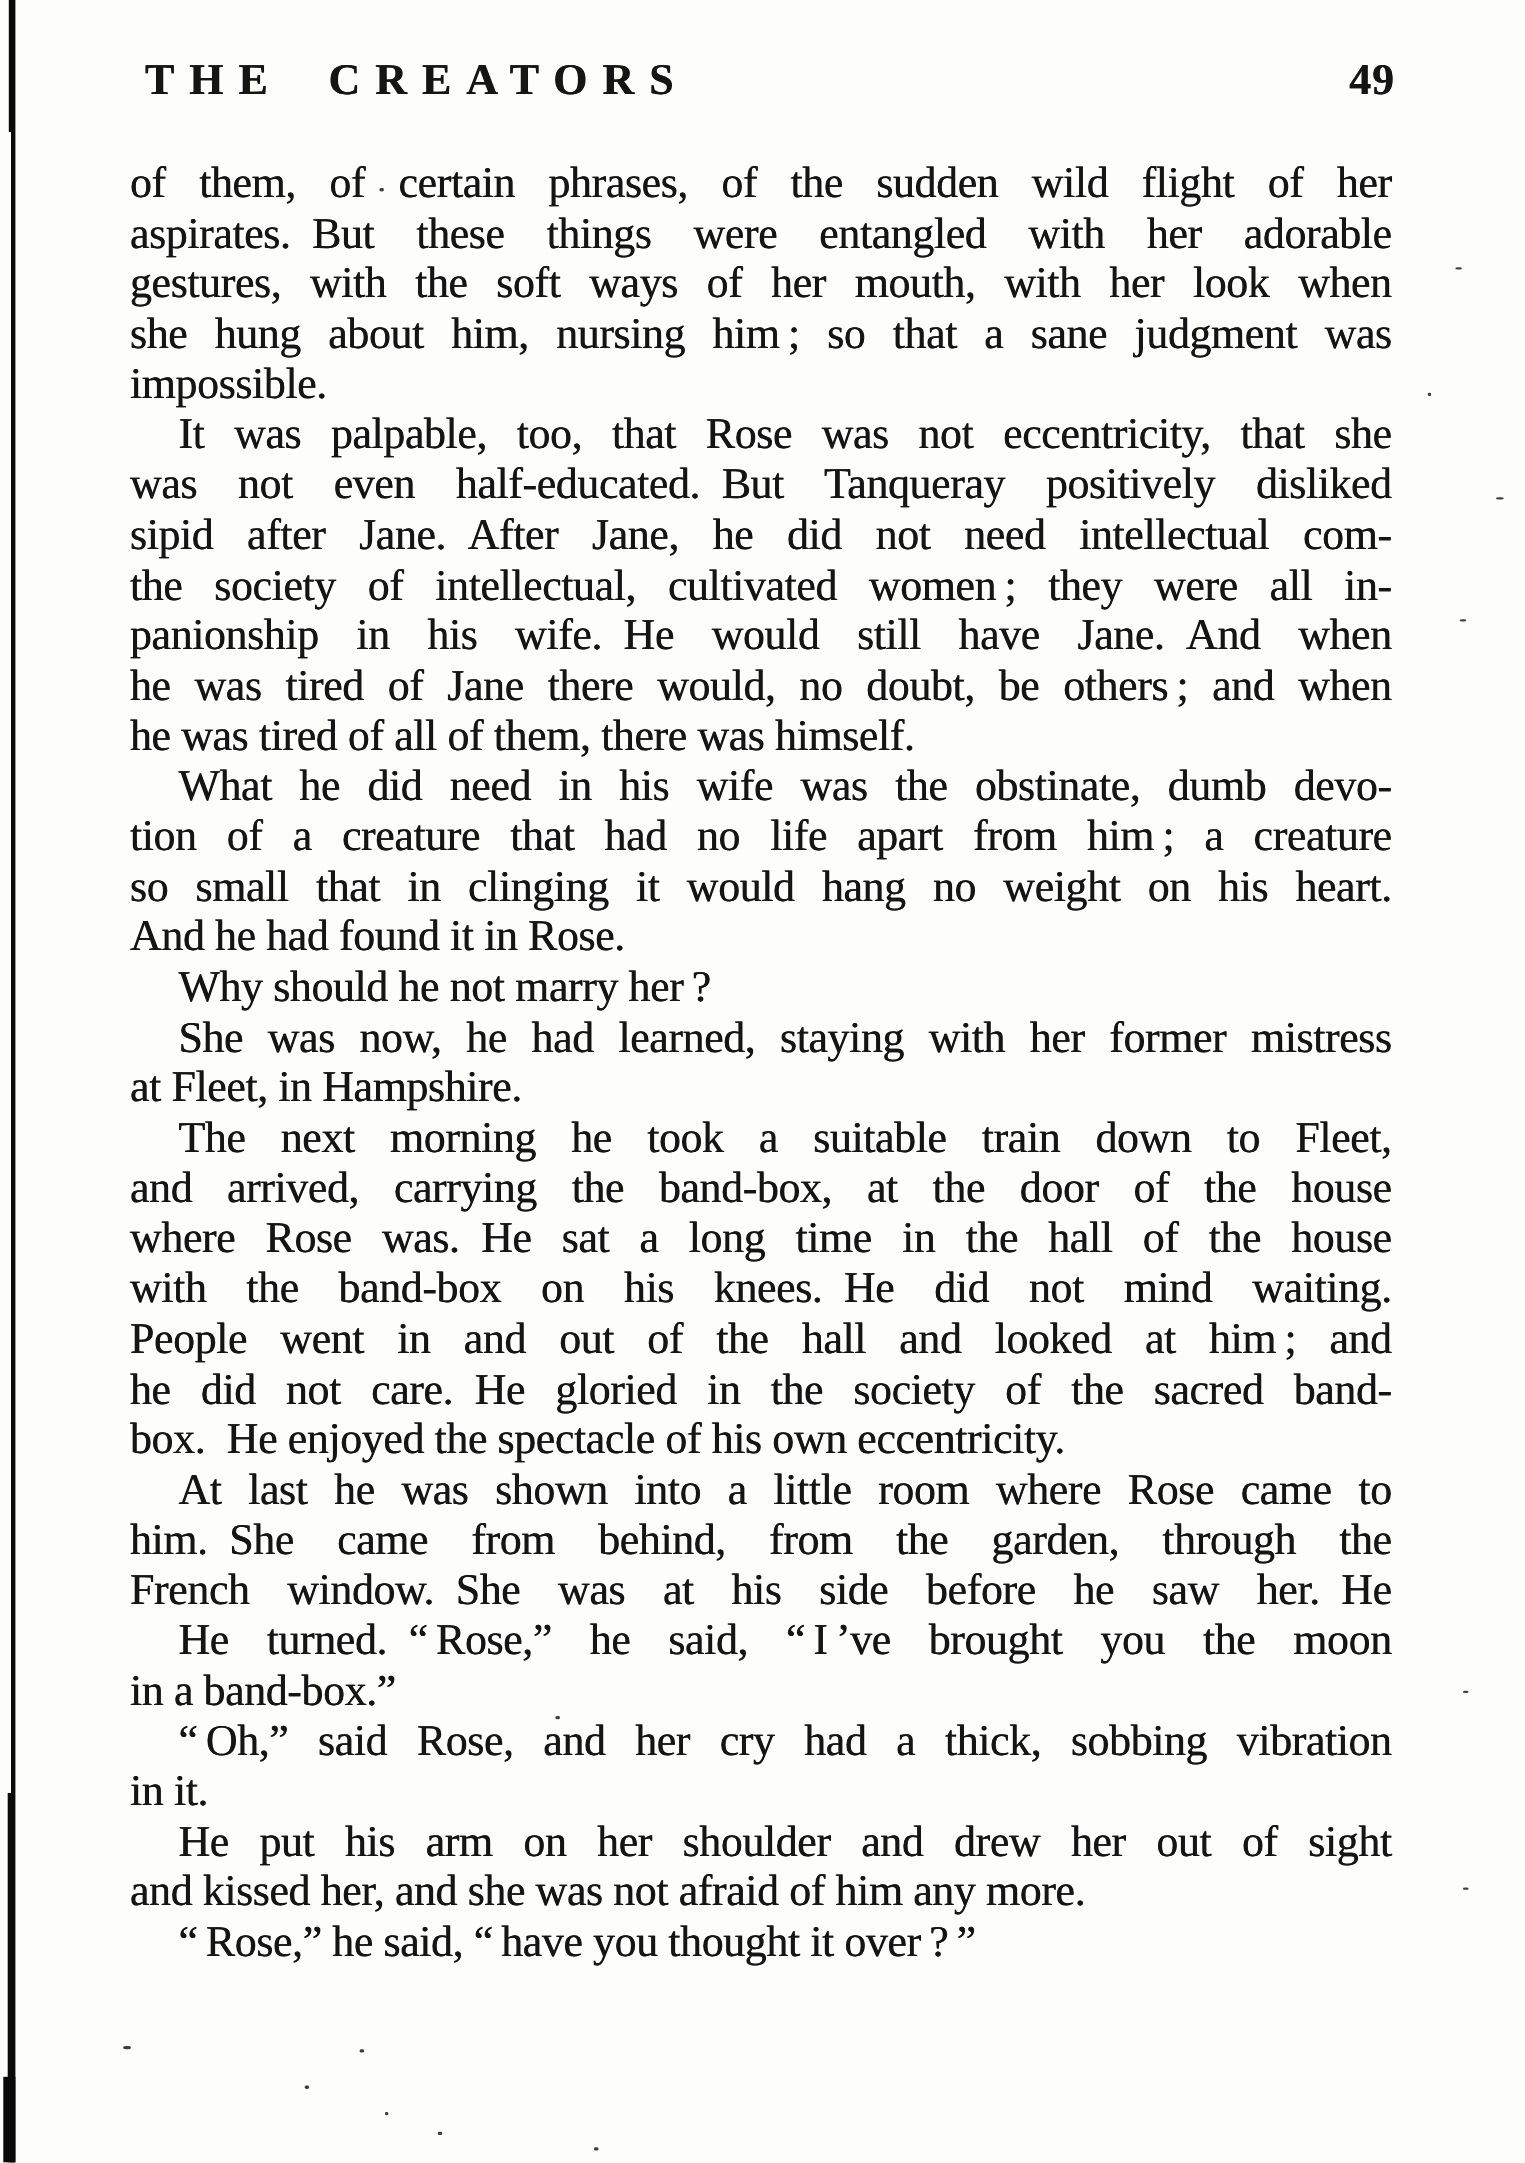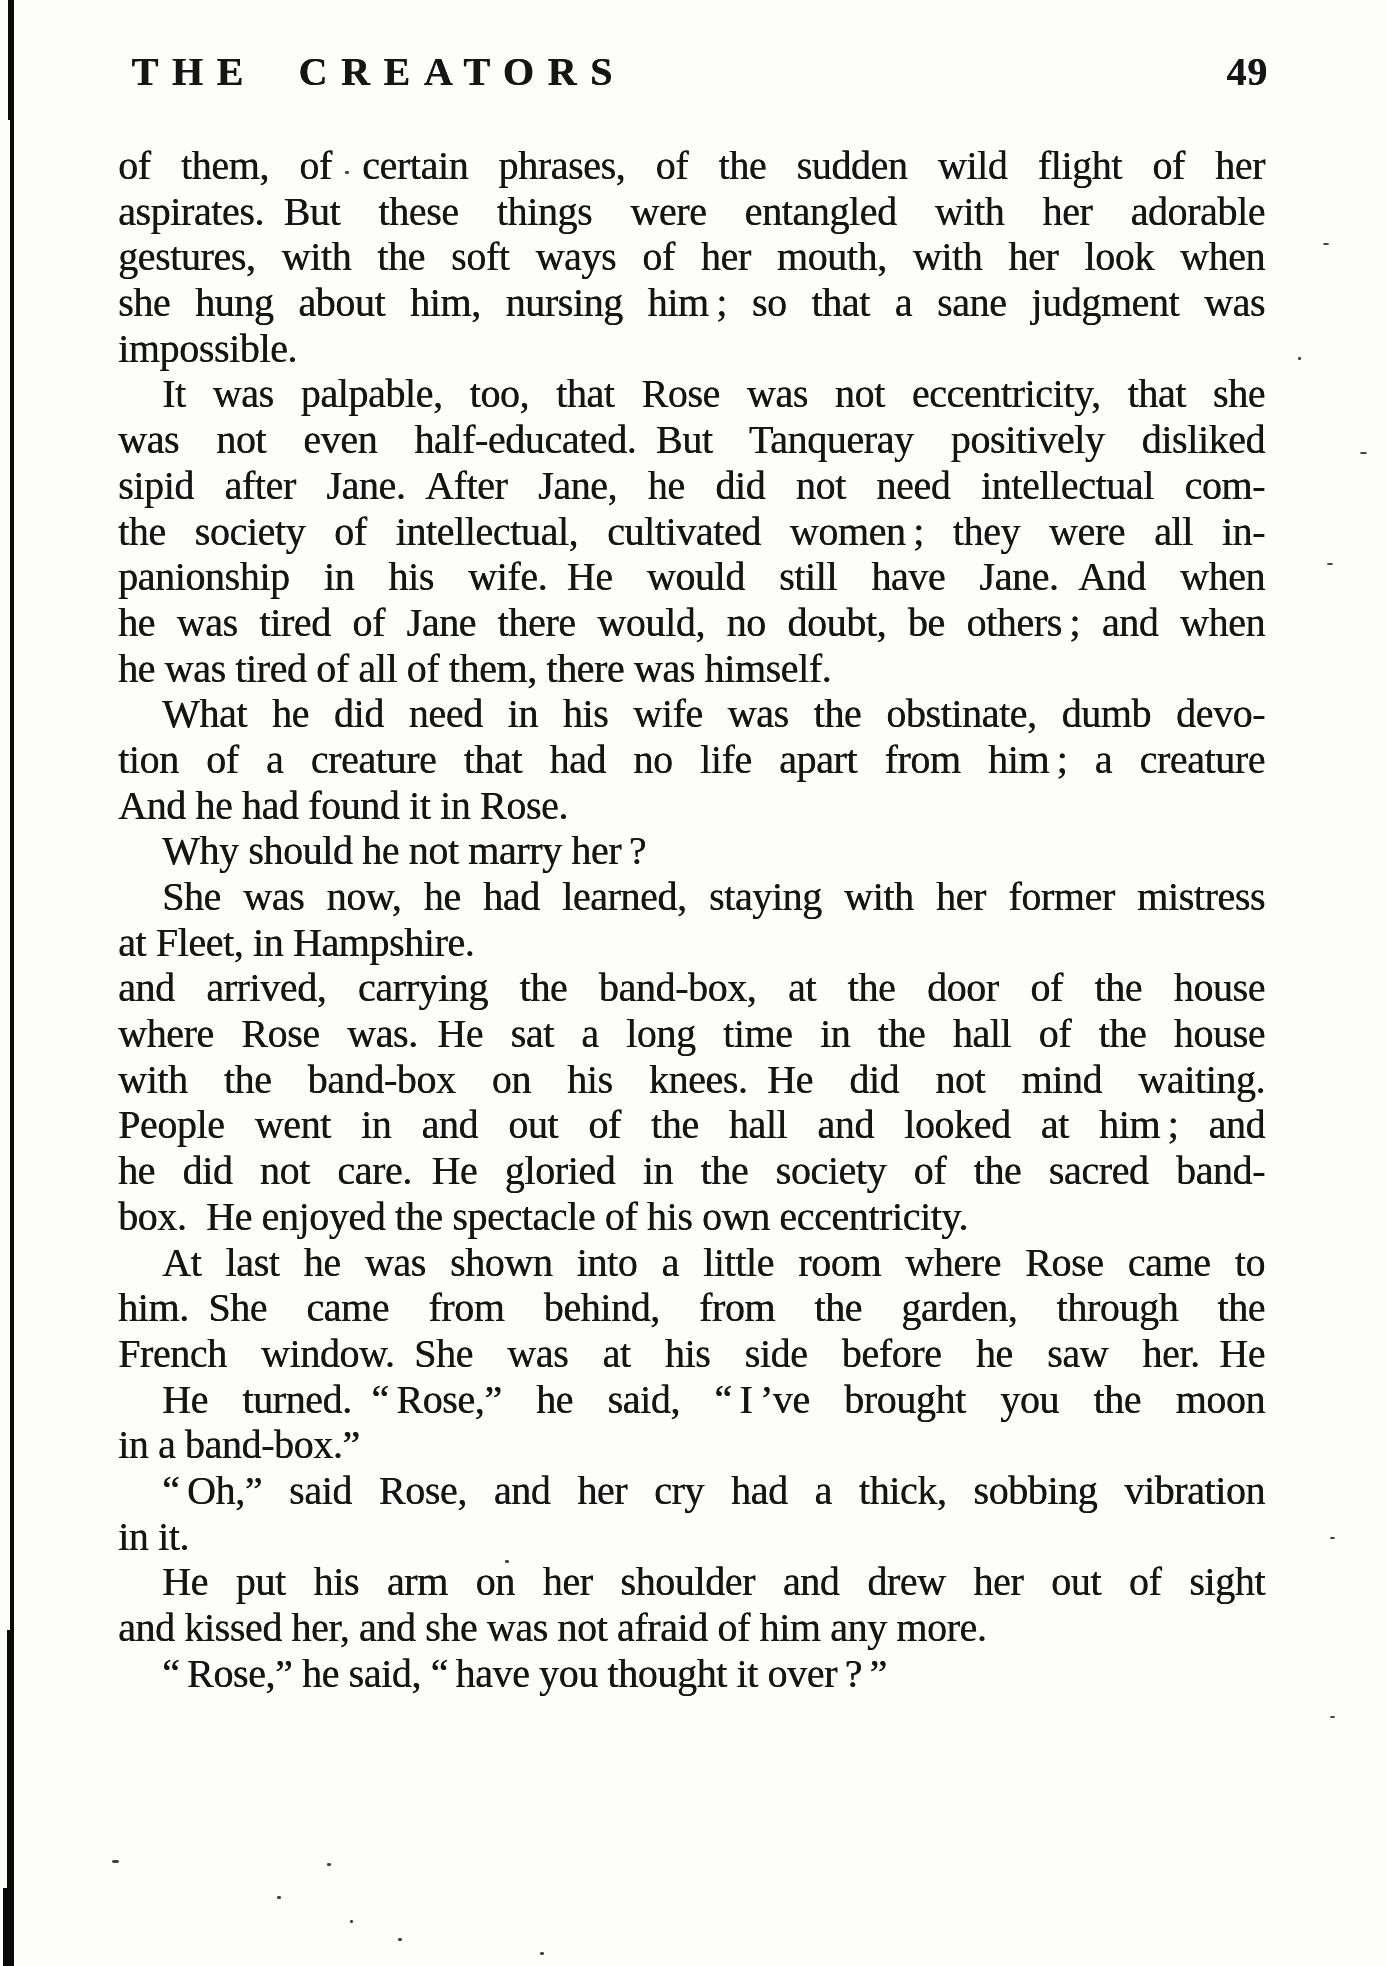--- a/index.html
+++ b/index.html
@@ -78,24 +78,26 @@
       <div class="line end">impossible.</div>
       <div class="line indent">It was palpable, too, that Rose was not eccentricity, that she</div>
       <div class="line">was not even half-educated. But Tanqueray positively disliked</div>
       <div class="line">sipid after Jane. After Jane, he did not need intellectual com-</div>
       <div class="line">the society of intellectual, cultivated women ; they were all in-</div>
       <div class="line">panionship in his wife. He would still have Jane. And when</div>
       <div class="line">he was tired of Jane there would, no doubt, be others ; and when</div>
       <div class="line end">he was tired of all of them, there was himself.</div>
       <div class="line indent">What he did need in his wife was the obstinate, dumb devo-</div>
       <div class="line">tion of a creature that had no life apart from him ; a creature</div>
+      <div class="line">so small that in clinging it would hang no weight on his heart.</div>
       <div class="line end">And he had found it in Rose.</div>
       <div class="line indent end">Why should he not marry her ?</div>
       <div class="line indent">She was now, he had learned, staying with her former mistress</div>
       <div class="line end">at Fleet, in Hampshire.</div>
+      <div class="line indent">The next morning he took a suitable train down to Fleet,</div>
       <div class="line">and arrived, carrying the band-box, at the door of the house</div>
       <div class="line">where Rose was. He sat a long time in the hall of the house</div>
       <div class="line">with the band-box on his knees. He did not mind waiting.</div>
       <div class="line">People went in and out of the hall and looked at him ; and</div>
       <div class="line">he did not care. He gloried in the society of the sacred band-</div>
       <div class="line end">box. He enjoyed the spectacle of his own eccentricity.</div>
       <div class="line indent">At last he was shown into a little room where Rose came to</div>
       <div class="line">him. She came from behind, from the garden, through the</div>
       <div class="line">French window. She was at his side before he saw her. He</div>
       <div class="line indent">He turned. “ Rose,” he said, “ I ’ve brought you the moon</div>

